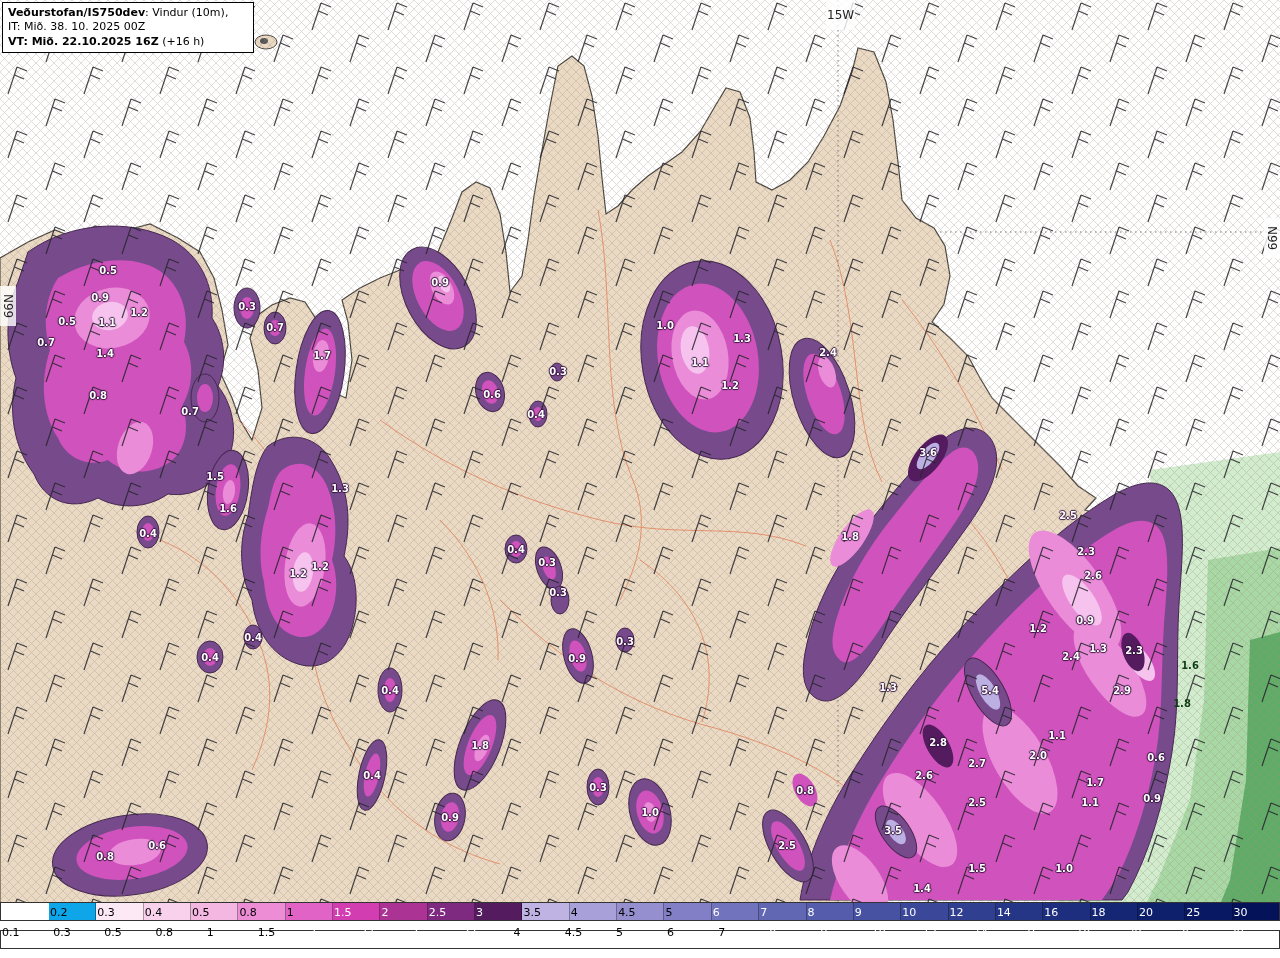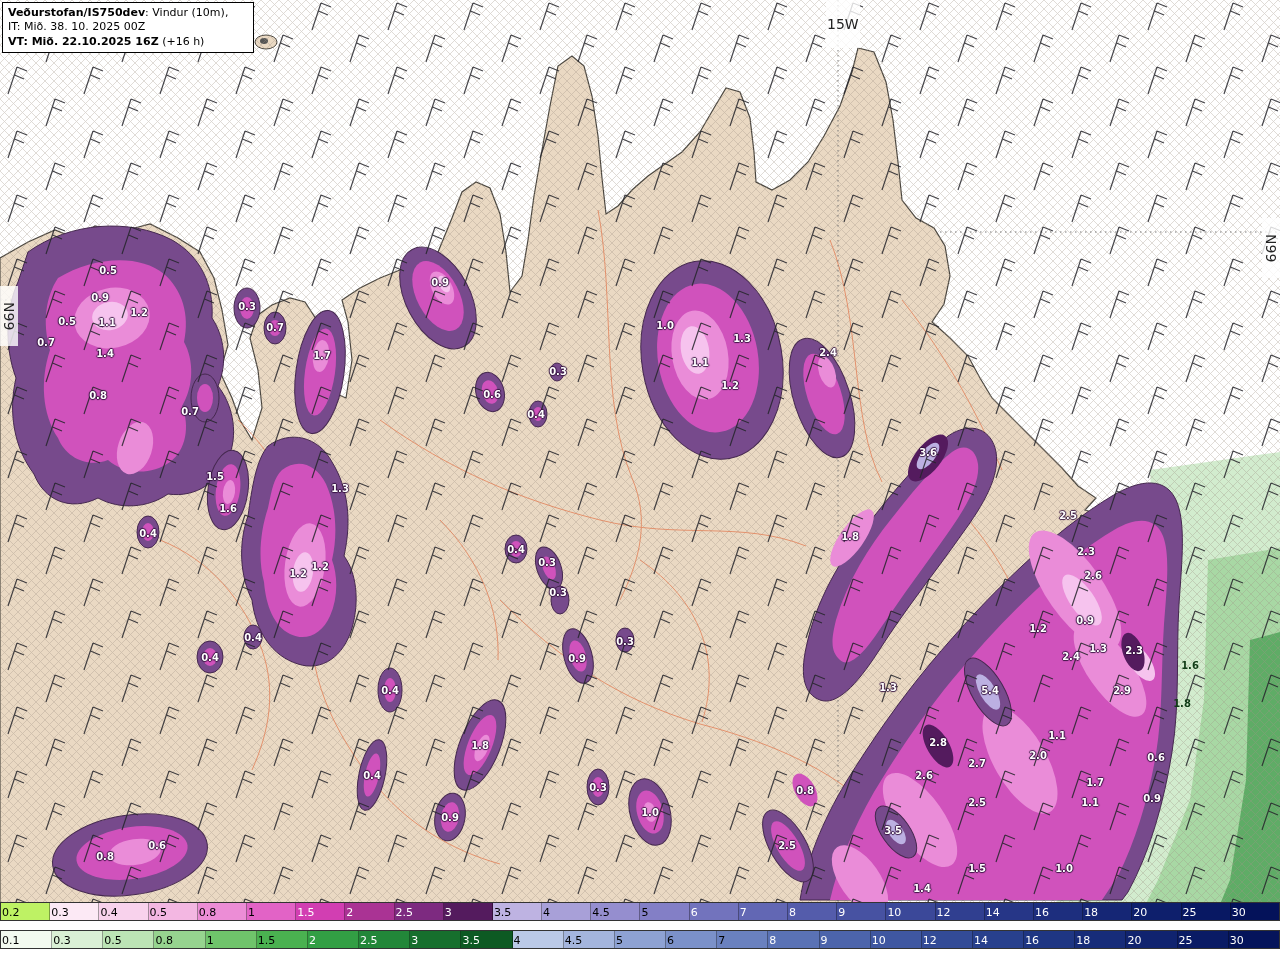--- a/index.html
+++ b/index.html
@@ -19,28 +19,28 @@
   .vl{position:absolute;transform:translate(-50%,-50%);font-size:10px;font-weight:bold;color:#fff;
       white-space:nowrap;
       text-shadow:0 1px 1px rgba(50,15,60,.9),1px 0 1px rgba(50,15,60,.9),
                   0 -1px 1px rgba(50,15,60,.9),-1px 0 1px rgba(50,15,60,.9);}
   .vl.g{color:#103c16;text-shadow:none;}
 
   .infobox{position:absolute;left:2px;top:2px;width:240px;background:#fff;border:1px solid #000;
            padding:3px 5px;font-size:11px;line-height:1.3;color:#000;z-index:5;}
   .infobox b{font-weight:bold;}
 
-  .coord{position:absolute;font-size:14px;color:#222;z-index:4;background:rgba(255,255,255,.8);padding:16px 1px;}
+  .coord{position:absolute;font-size:12px;color:#222;z-index:4;background:rgba(255,255,255,.8);padding:8px 1px;}
   .meridian{left:826px;top:0;}
   .par-right{right:0;top:218px;writing-mode:vertical-rl;}
   .par-left{left:0;top:286px;writing-mode:vertical-rl;}
 
   .legend{position:absolute;left:0;bottom:0;width:1280px;z-index:6;background:#fff;padding-bottom:9px;}
   .lrow{display:flex;height:19px;width:1280px;border:1px solid #333;box-sizing:border-box;}
-  .lrow + .lrow{margin-top:9px;}
+  .lrow + .lrow{margin-top:9px;align-items:center;}
   .lrow .seg{flex:1;position:relative;border-right:1px solid rgba(0,0,0,.35);}
   .lrow .seg:last-child{border-right:none;}
   .lrow .seg span{position:absolute;left:1px;bottom:2px;font-size:11px;line-height:1;}
 </style>
 </head>
 <body>
 
 <div class="stage">
 
   <svg width="1280" height="958" viewBox="0 0 1280 958">
@@ -311,21 +311,21 @@
     <div>IT: Mið. 38. 10. 2025 00Z</div>
     <div><b>VT: Mið. 22.10.2025 16Z</b><span> (+16 h)</span></div>
   </div>
 
   <div class="coord meridian">15W</div>
   <div class="coord par-right">N99</div>
   <div class="coord par-left">N99</div>
 
   <div class="legend">
     <div class="lrow">
-        <div class="seg" style="background: #bef264;">
+        <div class="seg" style="background: #0ea5e9; margin-left: 48px;">
           <span style="color: rgb(0, 0, 0);">0.2</span>
         </div>
         <div class="seg" style="background: rgb(252, 233, 245);">
           <span style="color: rgb(0, 0, 0);">0.3</span>
         </div>
         <div class="seg" style="background: rgb(248, 210, 236);">
           <span style="color: rgb(0, 0, 0);">0.4</span>
         </div>
         <div class="seg" style="background: rgb(243, 183, 226);">
           <span style="color: rgb(0, 0, 0);">0.5</span>

